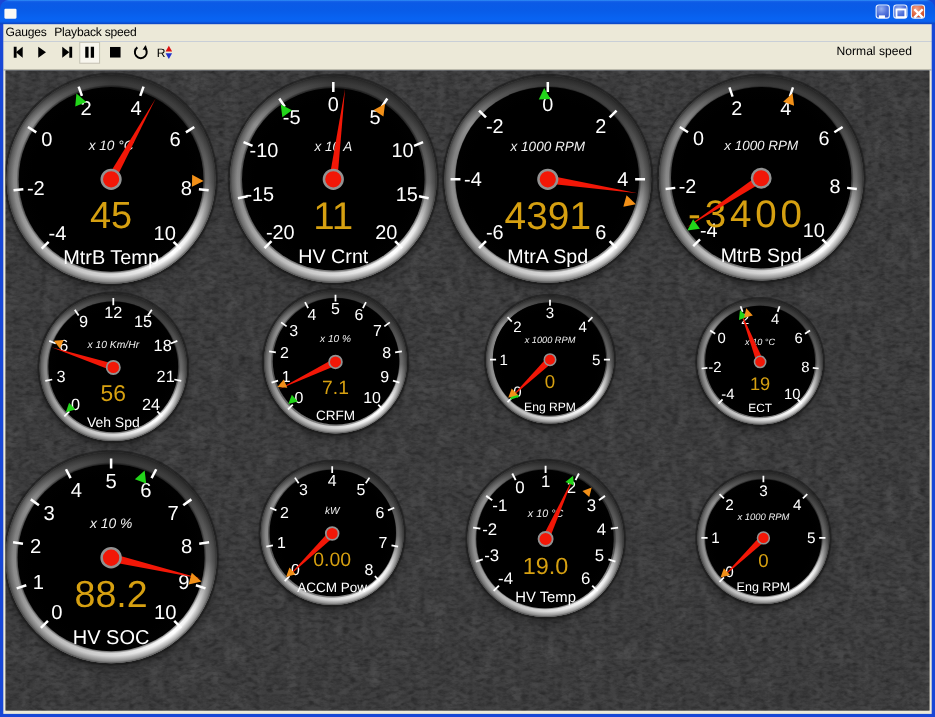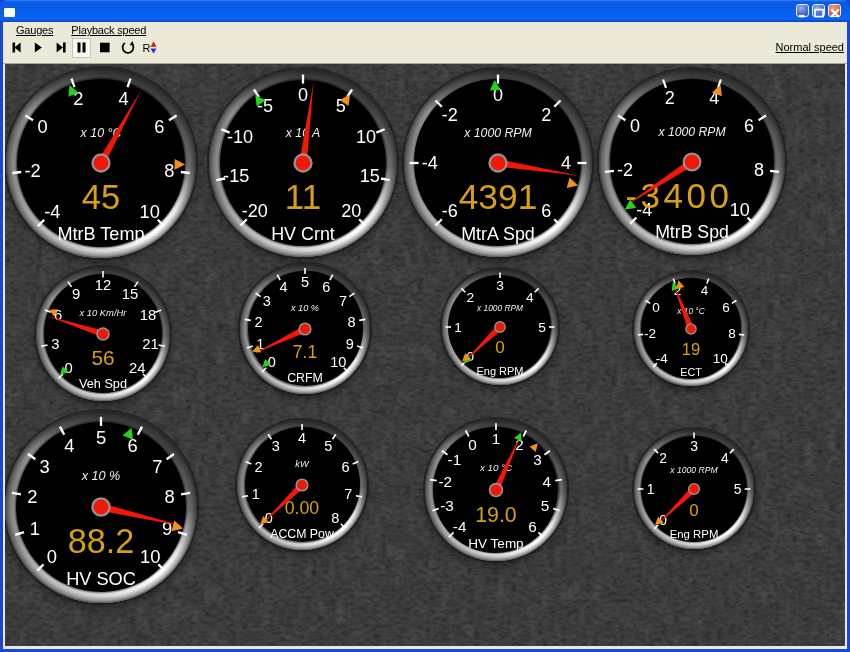--- a/index.html
+++ b/index.html
@@ -5,23 +5,23 @@
 #win { position:relative; width:850px; height:652px; border-radius:8px 8px 0 0; background:#1847d6; }
 #titlebar { position:absolute; left:0; top:0; width:850px; height:22px; border-radius:8px 8px 0 0;
   background:linear-gradient(180deg,#3093f8 0%,#1561e8 6%,#0b5ae6 12%,#085ce8 45%,#0863f2 78%,#0a62ef 88%,#0c51d8 94%,#0b43bb 100%); }
 #ticon { position:absolute; left:4px; top:8px; width:11px; height:8.5px; background:#fbfbf5; border-radius:1px; }
 #ttext { position:absolute; left:19px; top:4px; color:#fff; font-size:12px; font-weight:bold; letter-spacing:-0.55px; }
 .tbtn { position:absolute; top:4px; width:13px; height:13px; border-radius:3px; border:1px solid #eef2fb; }
 #bmin { left:796px; background:radial-gradient(circle at 38% 28%,#98b0f0 0%,#5273dc 50%,#2c50c4 100%); }
 #bmax { left:812px; background:radial-gradient(circle at 38% 28%,#98b0f0 0%,#5273dc 50%,#2c50c4 100%); }
 #bclose { left:828px; background:radial-gradient(circle at 38% 28%,#f0a088 0%,#e16a44 50%,#c03a16 100%); }
 #menubar { position:absolute; left:3px; top:22px; width:844px; height:16px; background:#ece9d8; color:#000; font-size:11px; }
-#menubar span { display:inline-block; padding:2px 5px 0 13px; letter-spacing:-0.2px;text-decoration:underline; }
+#menubar span { display:inline-block; padding:2px 5px 0 2px; letter-spacing:-0.2px; }
 #toolbar { position:absolute; left:3px; top:38px; width:844px; height:26px; background:#ece9d8; border-bottom:1px solid #a9a69a; }
-#norm { position:absolute; right:3px; top:3px; font-size:11px; color:#000;text-decoration:underline; }
+#norm { position:absolute; right:18px; top:3px; font-size:11px; color:#000; }
 #client { position:absolute; left:3px; top:64px; width:844px; height:585px; background:#ece9d8; }
 #texwrap { position:absolute; left:2px; top:0px; width:840px; height:582px; background:#3a3a3b; overflow:hidden; }
 .g { position:absolute; border-radius:50%; box-shadow:0 0 0 2px rgba(25,25,25,0.6), 0 4px 8px rgba(0,0,0,0.45); }
 .face { position:absolute; border-radius:50%; background:radial-gradient(circle, #000 60%, #030303 88%, #0d0d0d 100%); }
 .rimshade { position:absolute; left:0; top:0; width:100%; height:100%; border-radius:50%;
   background:radial-gradient(circle closest-side, rgba(0,0,0,0) 0%, rgba(0,0,0,0) 86.5%, rgba(0,0,0,0.4) 87.5%, rgba(0,0,0,0.4) 89%, rgba(0,0,0,0) 90.5%, rgba(22,22,22,0) 93%, rgba(22,22,22,0.38) 98%, rgba(26,26,26,0.72) 100%); }
 svg text { font-family:"Liberation Sans", sans-serif; }
 </style></head>
 <body>
 <div id="win">

